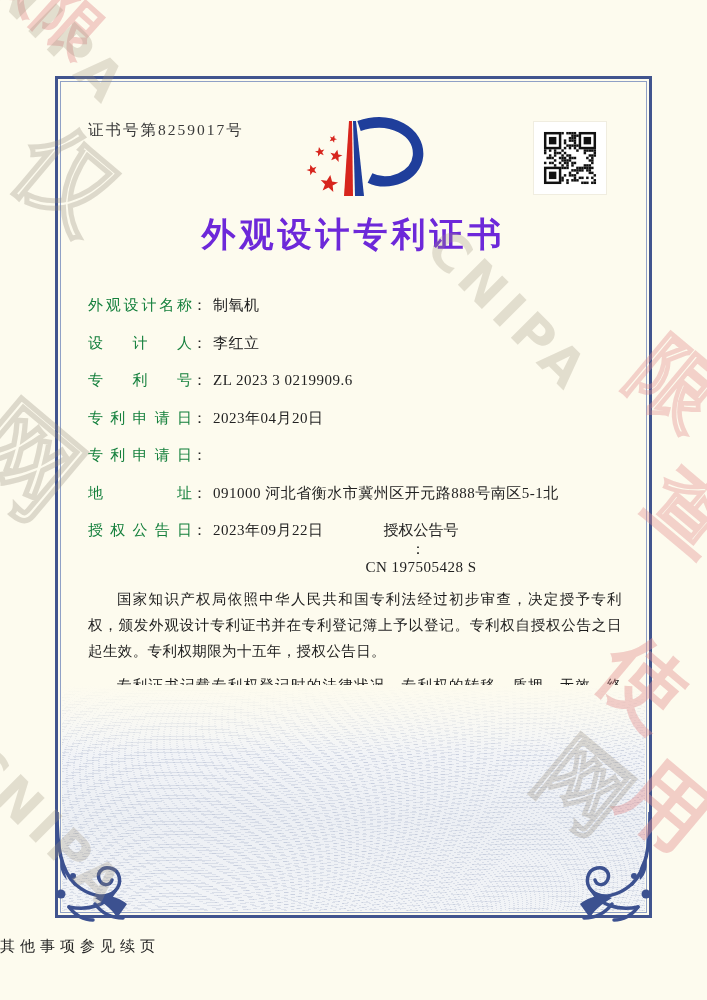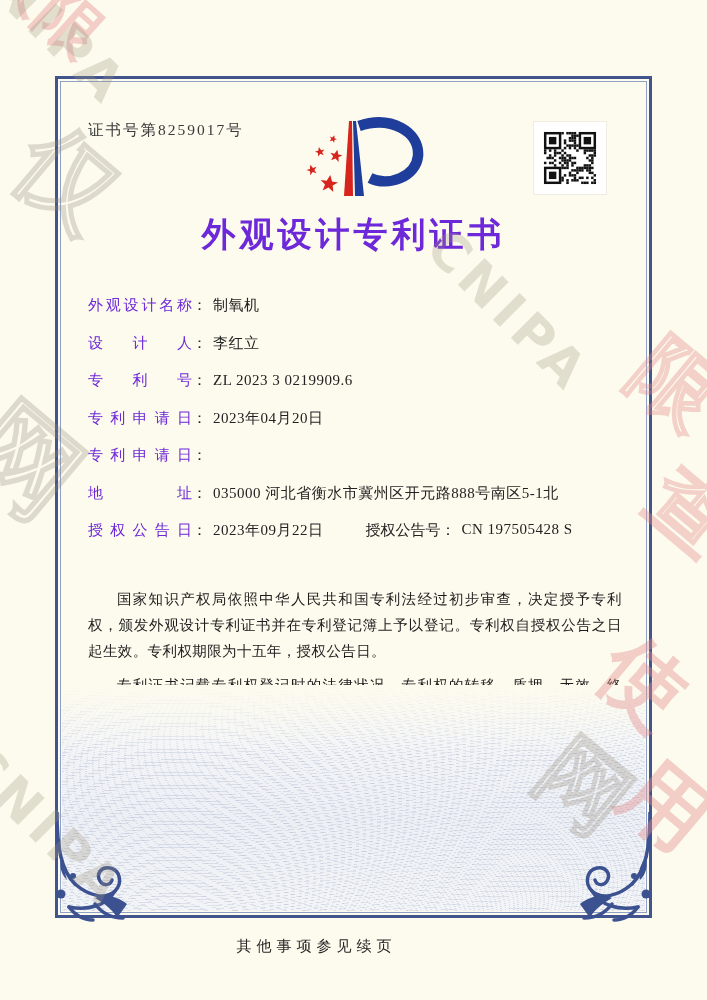--- a/index.html
+++ b/index.html
@@ -45,44 +45,44 @@
       display:flex;align-items:center;justify-content:center;box-shadow:0 0 0 1px #f0ede0;}
   .title{
     position:absolute;left:55px;top:212px;width:597px;text-align:center;
     font-size:34px;font-weight:bold;letter-spacing:4px;color:#6d28d9;
   }
 
   .fields{position:absolute;left:88px;top:296px;width:540px;font-size:15px;color:#222;}
   .field-row{display:flex;align-items:baseline;margin-bottom:18.5px;white-space:nowrap;}
   .flabel{
     display:inline-block;width:104px;text-align:justify;text-align-last:justify;
-    -moz-text-align-last:justify;color:#6d28d9;
+    -moz-text-align-last:justify;color:#15803d;
   }
   .colon{margin-right:6px;}
   .fvalue{letter-spacing:0.5px;font-family:Liberation Serif, serif;}
-  .pair2{margin-left:42px;display:flex;align-items:flex-start;}
+  .pair2{margin-left:42px;display:flex;align-items:center;flex-direction:column;}
   .flabel2{display:inline-block;}
 
   .paras{
     position:absolute;left:88px;top:586px;width:534px;
     font-size:14.5px;line-height:1.8;text-align:justify;color:#1d1d1d;letter-spacing:.4px;
   }
   .paras p{margin:0 0 8px 0;text-indent:2em;}
 
   .signer{position:absolute;left:112px;top:797px;font-family:"Liberation Sans","DejaVu Sans",sans-serif;
           font-size:15.5px;color:#1c1c1c;line-height:1;}
   .signer div{margin-bottom:14px;}
   .signature{position:absolute;left:198px;top:764px;}
   .issue-date{position:absolute;left:478px;top:852px;font-size:15px;color:#23232d;letter-spacing:.5px;}
   .page-num{
     position:absolute;left:55px;top:895px;width:597px;text-align:center;
     font-size:12.5px;color:#44507a;letter-spacing:1px;
   }
   .cont-note{
-    position:absolute;left:0;top:937px;width:633px;text-align:center;
+    position:absolute;left:0;top:937px;width:633px;text-align:left;
     font-size:15px;letter-spacing:5px;color:#262626;
   }
 
   
   .wm-layer{z-index:6;pointer-events:none;}
   .wm{position:absolute;font-family:"DejaVu Sans",sans-serif;font-weight:bold;line-height:1;white-space:nowrap;}
   .wm-pink{color:rgba(226,142,142,.42);}
   .wm-gray{color:rgba(158,148,126,.28);letter-spacing:6px;}
   .wm-outline{color:transparent;-webkit-text-stroke:2px rgba(150,140,122,.30);}
   .wm-pink-outline{color:transparent;-webkit-text-stroke:2px rgba(226,142,142,.38);}
@@ -314,21 +314,21 @@
         <span class="colon">：</span>
         <span class="fvalue">2023年04月20日</span>
     </div>
     <div class="field-row">
       <span class="flabel">专利申请日</span>
         <span class="colon">：</span>
     </div>
     <div class="field-row">
       <span class="flabel">地址</span>
         <span class="colon">：</span>
-        <span class="fvalue">035000 河北省衡水市冀州区开元路888号南区5-1北</span>
+        <span class="fvalue">091000 河北省衡水市冀州区开元路888号南区5-1北</span>
     </div>
     <div class="field-row">
       <span class="flabel">授权公告日</span>
         <span class="colon">：</span>
         <span class="fvalue">2023年09月22日</span>
       <span class="pair2">
         <span class="flabel2">授权公告号</span>
           <span class="colon">：</span>
           <span class="fvalue">CN 197505428 S</span>
       </span>

